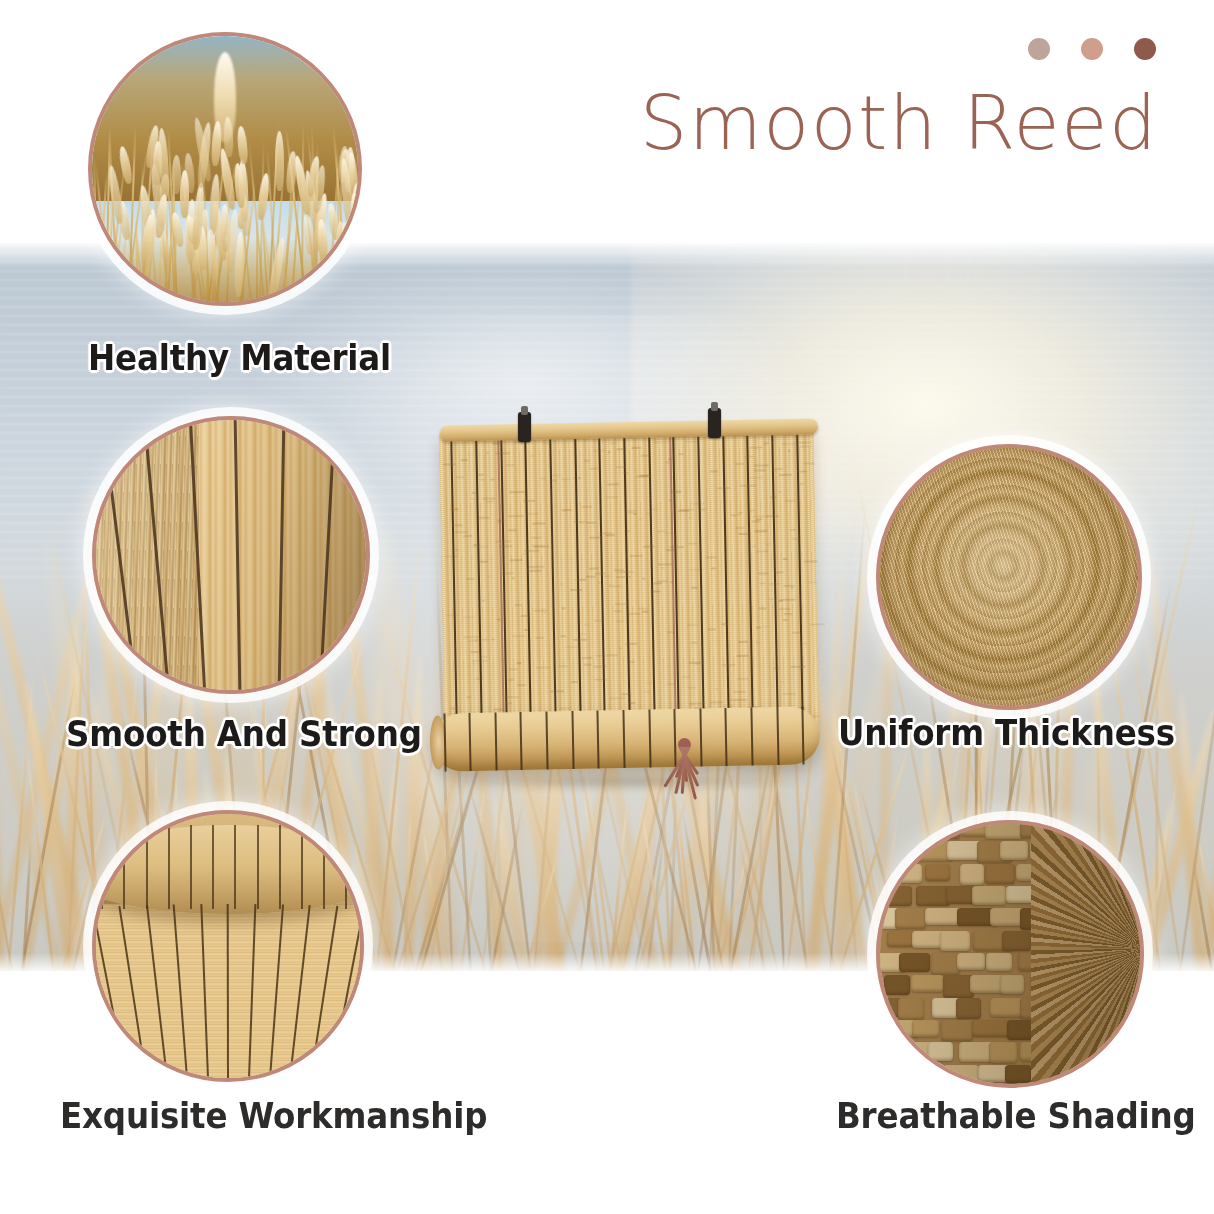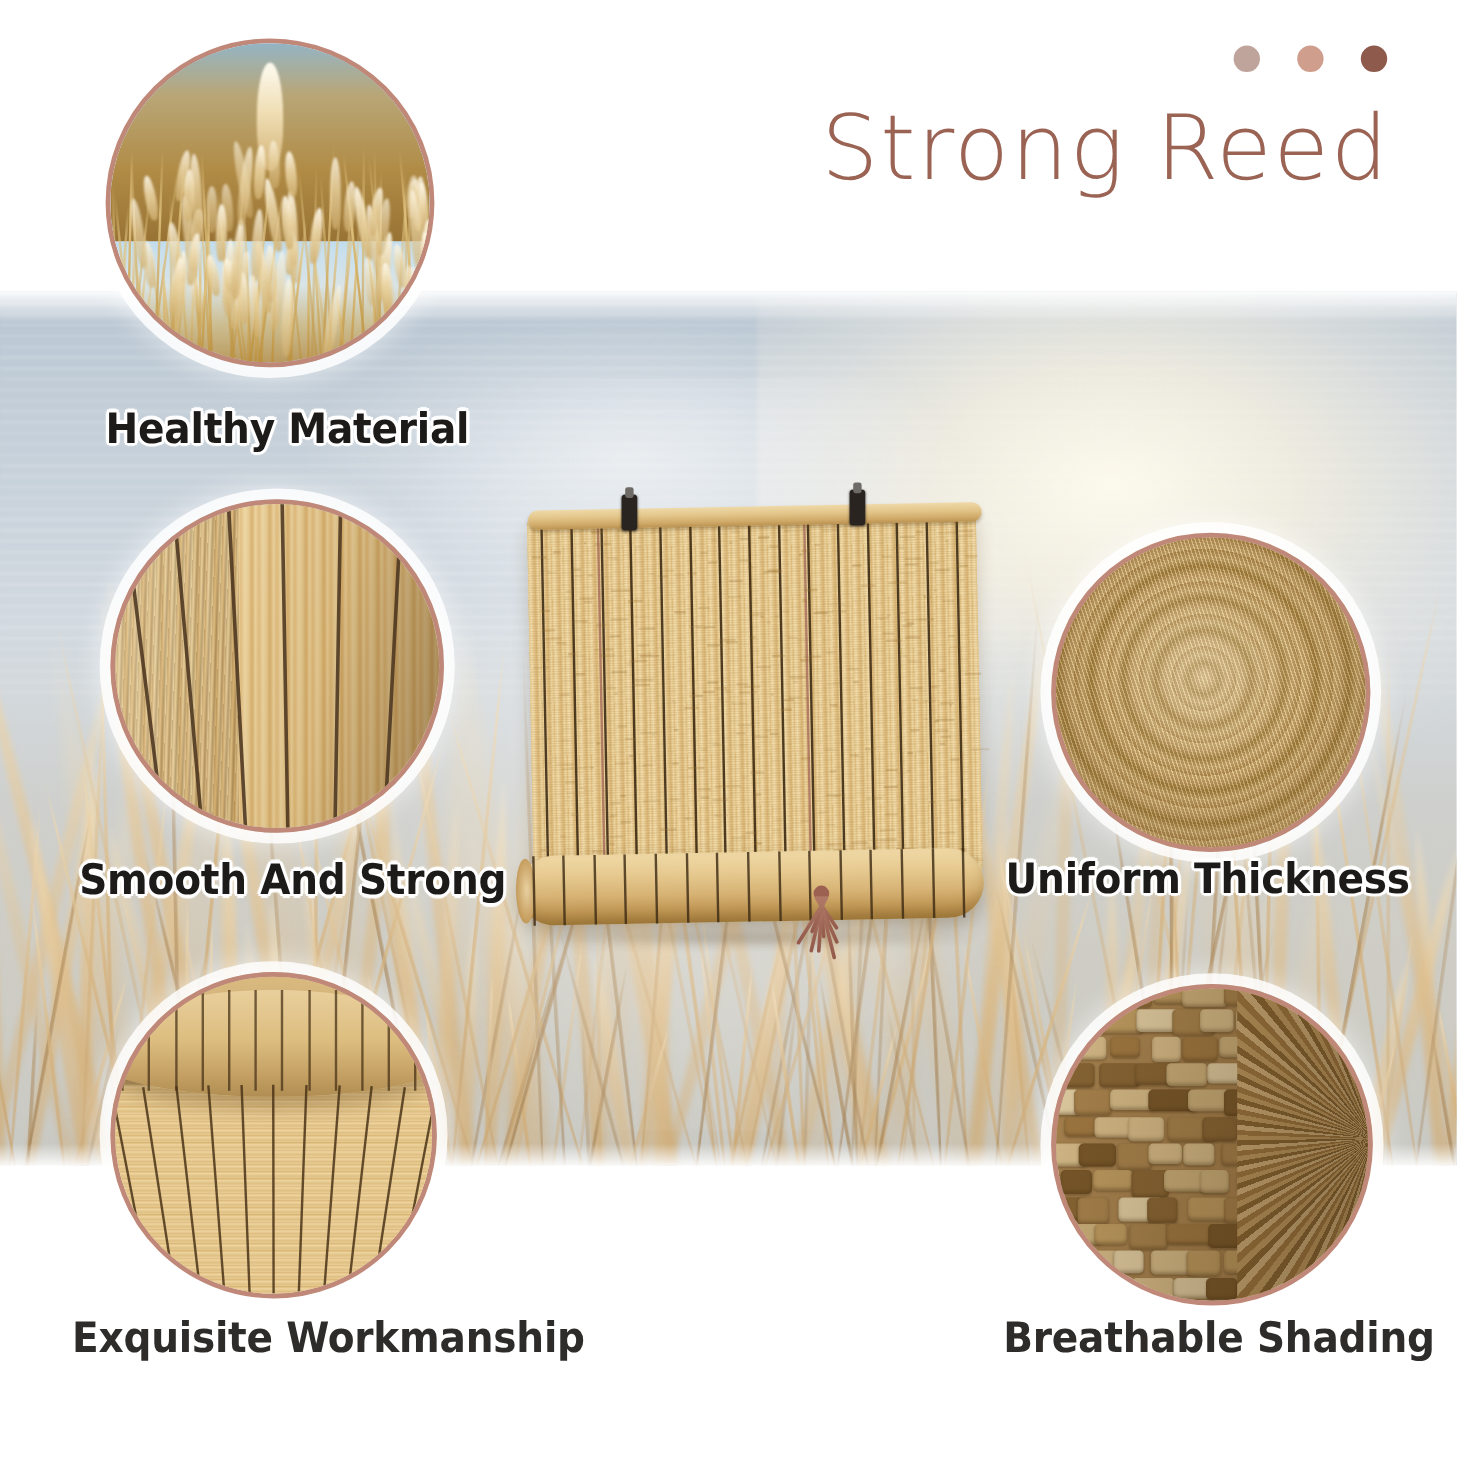--- a/index.html
+++ b/index.html
@@ -451,21 +451,21 @@
     <div class="bg-scrim"></div>
     <div class="bg-fade-top"></div>
     <div class="bg-fade-bot"></div>
   </div>
 
   <div class="dots">
     <span class="dot d1"></span>
     <span class="dot d2"></span>
     <span class="dot d3"></span>
   </div>
-  <div class="title">Strong Reed</div>
+  <div class="title">Smooth Reed</div>
 
   <div class="circle c1">
     <div class="cfill sky"></div>
     <div class="cfill field"></div>
     <div class="big"></div>
     <div id="c1gen">
         <div class="stalk" style="left:71.81%;height:55.9%;transform:rotate(3.7deg);transform-origin:bottom center;opacity:0.57;"></div>
         <div class="stalk" style="left:69.03%;height:58.5%;transform:rotate(-3.6deg);transform-origin:bottom center;opacity:0.59;"></div>
         <div class="stalk" style="left:28.16%;height:49.8%;transform:rotate(2.9deg);transform-origin:bottom center;opacity:0.94;"></div>
         <div class="stalk" style="left:37.43%;height:37.4%;transform:rotate(7.7deg);transform-origin:bottom center;opacity:0.80;"></div>

